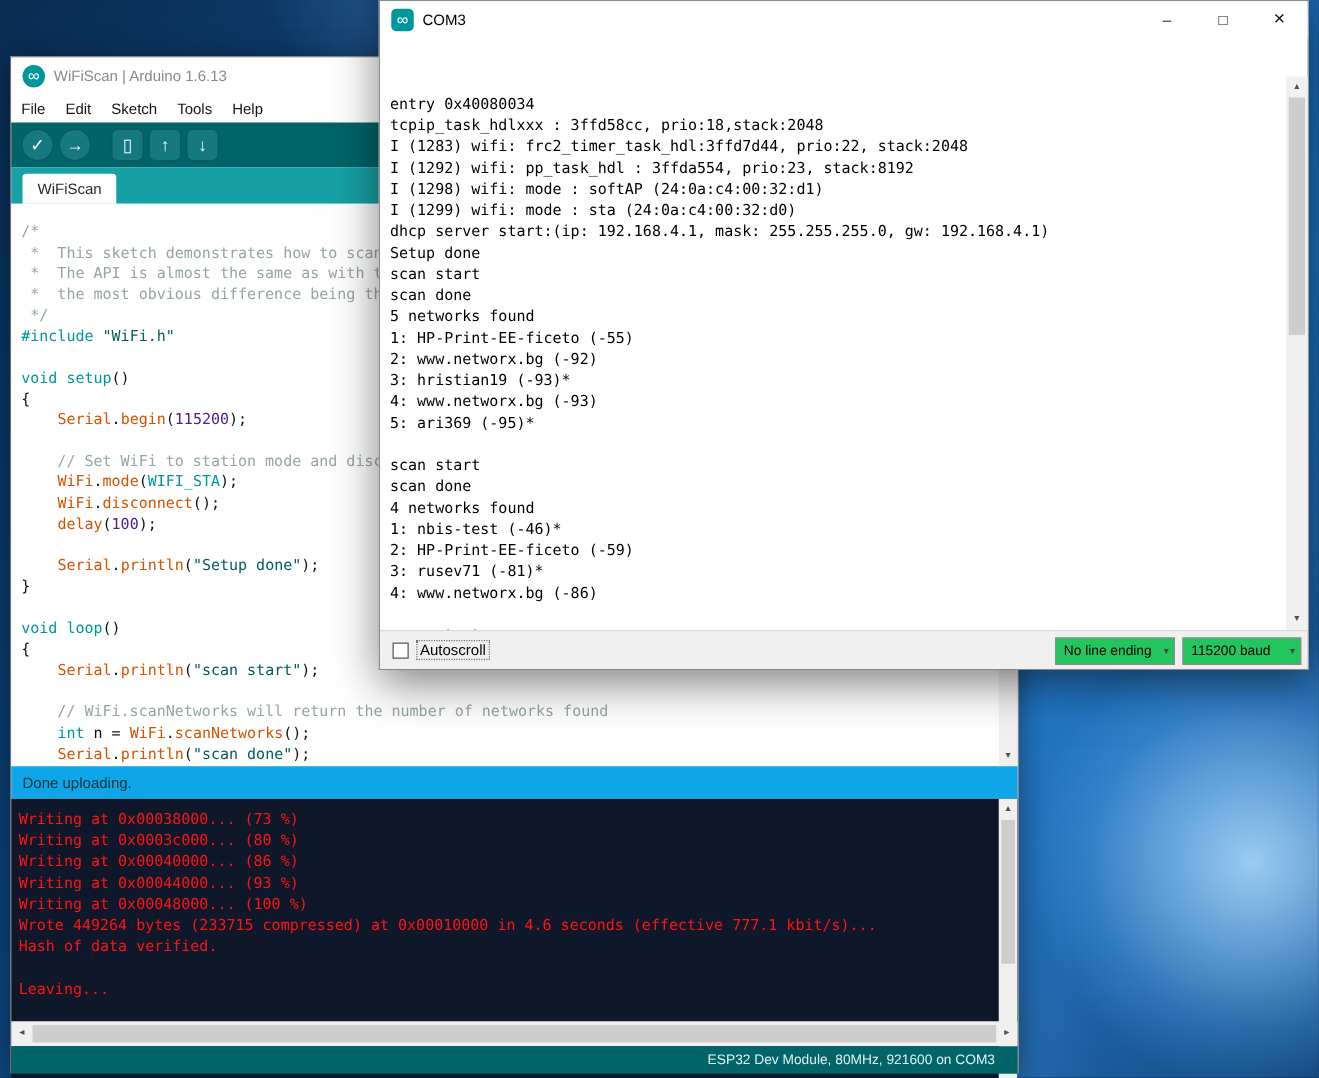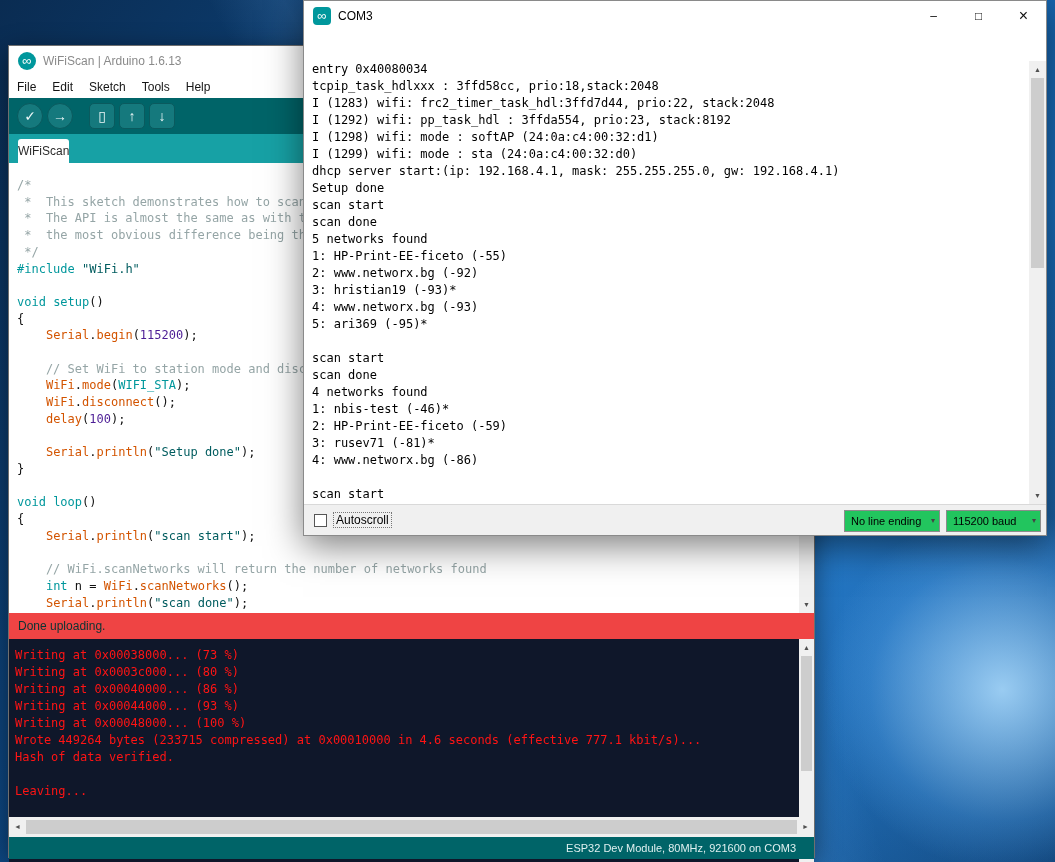--- a/index.html
+++ b/index.html
@@ -20,36 +20,36 @@
   #ide-title{left:34px;top:0;line-height:30px;font-size:12px;color:#8a8a8a;}
   #menubar{left:0;top:30px;width:100%;height:22px;background:#fff;}
   .menu-item{display:inline-block;padding:0 8px;line-height:22px;font-size:12px;color:#151515;}
   #toolbar{left:0;top:52px;width:100%;height:36px;background:#006468;}
   #toolbar-buttons{position:absolute;left:8px;top:5px;display:flex;}
   .tb-btn{width:26px;height:26px;margin-right:4px;background:#15797d;border:1px solid #0a5a5e;color:#eef8f8;font-size:14px;text-align:center;line-height:24px;box-sizing:border-box;}
   .tb-circle{border-radius:50%;}
   .tb-square{border-radius:5px;}
   .tb-btn:nth-child(3){margin-left:12px;}
   #tabstrip{left:0;top:88px;width:100%;height:29px;background:#17A1A5;}
-  #tab-wifiscan{position:absolute;left:9px;bottom:0;height:24px;padding:0 0;background:#fff;border-radius:3px 3px 0 0;line-height:24px;font-size:12px;color:#2b2b2b;}
+  #tab-wifiscan{position:absolute;left:9px;bottom:0;height:24px;padding:0 12px;background:#fff;border-radius:3px 3px 0 0;line-height:24px;font-size:12px;color:#2b2b2b;}
   #editor{left:0;top:117px;width:100%;height:450px;background:#fff;overflow:hidden;}
   #code-lines{position:absolute;left:8px;top:14px;font-family:"DejaVu Sans Mono",monospace;font-size:12px;line-height:16.7px;white-space:pre;}
   .tok-com{color:#95a5a6;}
   .tok-kw{color:#00979C;}
   .tok-fn{color:#D35400;}
   .tok-str{color:#005C5F;}
   .tok-num{color:#4c1d95;}
   .tok-pl{color:#111;}
   .sb-track-v{background:#f0f0f0;}
   .sb-arrow{position:absolute;left:0;width:100%;text-align:center;color:#505050;font-size:7px;height:17px;line-height:17px;}
   .sb-thumb-v{position:absolute;left:2px;right:2px;background:#cdcdcd;}
   #ed-scroll{right:0;top:0;width:15px;height:100%;}
   #con-scroll{right:0;top:0;width:15px;height:100%;}
   #sm-scroll{right:0;top:0;width:17px;height:100%;}
-  #statusmsg{left:0;top:567px;width:100%;height:26px;background:#ef4444;color:#093433;font-size:12px;line-height:26px;padding-left:9px;box-sizing:border-box;}
+  #statusmsg{left:0;top:567px;width:100%;height:26px;background:#0ea5e9;color:#093433;font-size:12px;line-height:26px;padding-left:9px;box-sizing:border-box;}
   #console{left:0;top:593px;width:100%;height:226px;background:#0f172a;overflow:hidden;}
   #console-lines{position:absolute;left:6px;top:8px;font-family:"DejaVu Sans Mono",monospace;font-size:12px;line-height:17px;white-space:pre;color:#ff1414;}
   #hscroll{left:0;top:771px;width:100%;height:20px;background:#f0f0f0;}
   .sb-arrow-h{position:absolute;top:0;height:20px;line-height:20px;width:17px;text-align:center;color:#505050;font-size:7px;}
   #hthumb{position:absolute;top:3px;left:17px;right:17px;height:14px;background:#cdcdcd;}
   #statusbar{left:0;top:791px;width:100%;height:22px;background:#006468;}
   #board-info{position:absolute;right:18px;top:0;line-height:22px;font-size:11px;color:#dff0f0;}
   .code-line,.console-line,.sm-line{min-height:1em;}
 
   
@@ -57,21 +57,21 @@
   #sm-titlebar{left:0;top:0;width:100%;height:30px;background:#fff;}
   #sm-icon{left:9px;top:6px;width:18px;height:18px;border-radius:4px;background:#00979C;color:#fff;font-size:13px;line-height:17px;text-align:center;}
   #sm-title{left:34px;top:0;line-height:30px;font-size:12px;color:#000;}
   #sm-controls{right:0;top:0;height:30px;display:flex;}
   .sm-ctl{width:45px;height:30px;line-height:30px;text-align:center;color:#111;font-size:12px;}
   #sm-close{font-size:16px;}
   #sm-inputrow{left:0;top:30px;width:100%;height:30px;background:#fff;}
   #sm-input{position:absolute;left:8px;top:4px;width:664px;height:21px;border:1px solid #7a7a7a;box-sizing:border-box;font-size:12px;padding:0 4px;font-family:"Liberation Sans",sans-serif;}
   #sm-send{position:absolute;right:6px;top:3px;width:54px;height:23px;background:#e1e1e1;border:1px solid #adadad;box-sizing:border-box;font-size:12px;line-height:21px;text-align:center;color:#000;}
   #sm-output{left:0;top:60px;width:100%;height:443px;background:#fff;overflow:hidden;}
-  #sm-lines{position:absolute;left:8px;top:0;font-family:"DejaVu Sans Mono",monospace;font-size:12px;line-height:17px;white-space:pre;color:#000;}
+  #sm-lines{position:absolute;left:8px;top:14px;font-family:"DejaVu Sans Mono",monospace;font-size:12px;line-height:17px;white-space:pre;color:#000;}
   #sm-bottom{left:0;top:503px;width:100%;height:31px;background:#f0f0f0;border-top:1px solid #d9d9d9;box-sizing:border-box;}
   #autoscroll-box{position:absolute;left:10px;top:9px;width:13px;height:13px;background:#fff;border:1px solid #555;box-sizing:border-box;}
   #autoscroll-label{position:absolute;left:30px;top:8px;font-size:12px;color:#000;outline:1px dotted #777;padding:0 2px;}
   .combo{position:absolute;top:5px;height:22px;background:#22c55e;border:1px solid #8c8c8c;box-sizing:border-box;font-size:11px;}
   .combo-txt{position:absolute;left:6px;top:0;line-height:20px;color:#000;white-space:nowrap;}
   .combo-arr{position:absolute;right:4px;top:0;line-height:20px;color:#444;font-size:8px;}
   #combo-lineending{right:106px;width:96px;}
   #combo-baud{right:5px;width:95px;}
 </style>
 </head>

